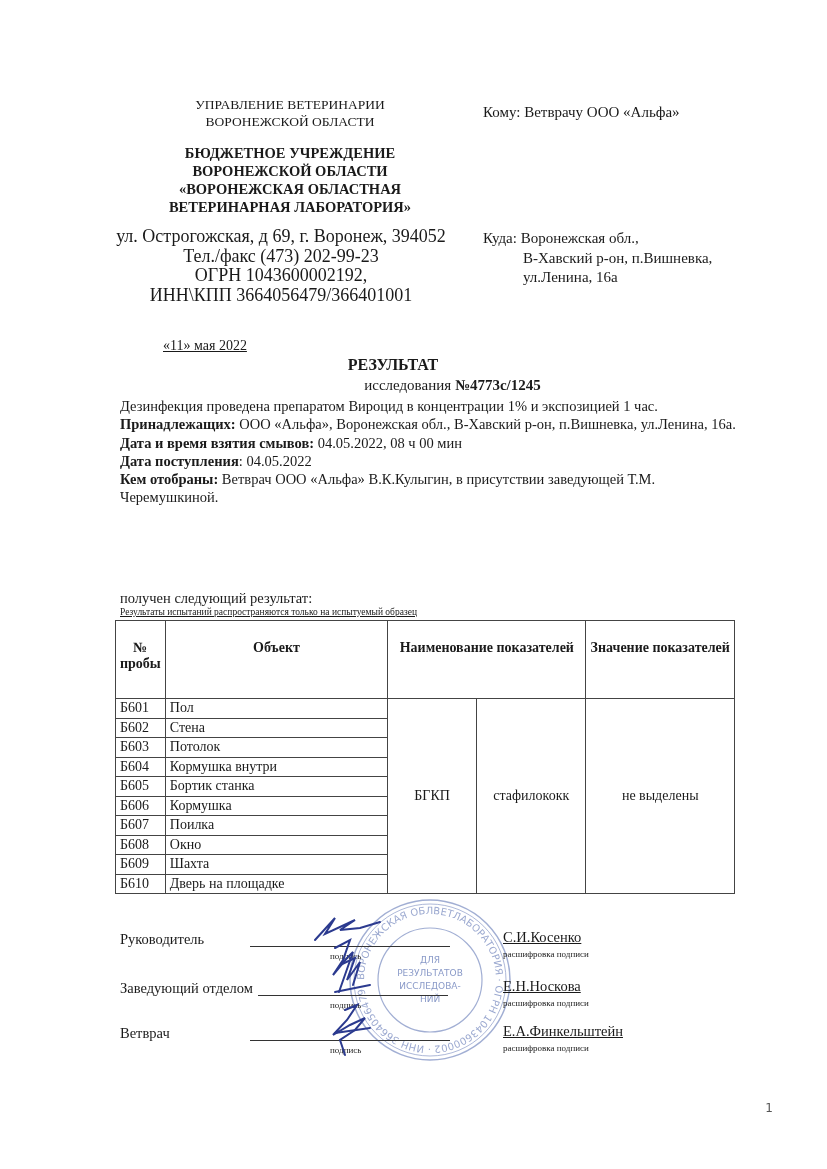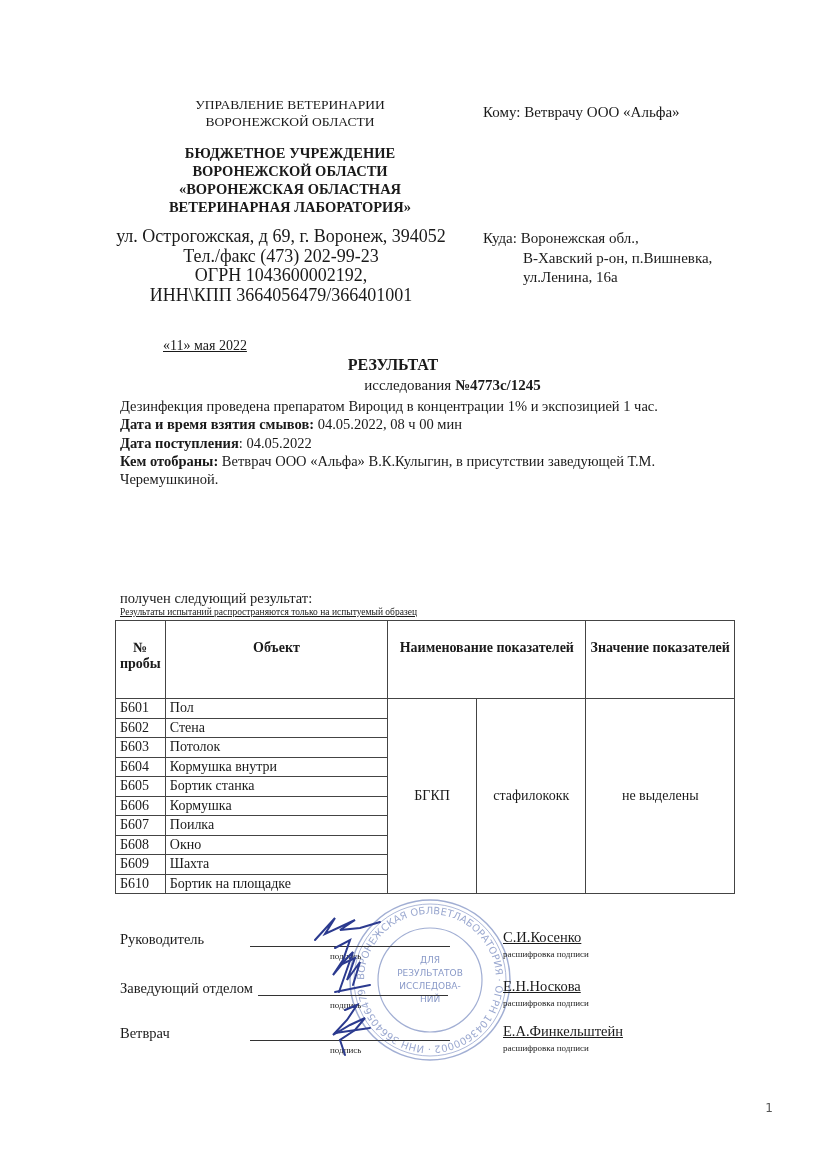--- a/index.html
+++ b/index.html
@@ -64,20 +64,21 @@
   <div class="ind">ул.Ленина, 16а</div>
 </div>
 
 <div class="abs title">РЕЗУЛЬТАТ</div>
 <div class="abs title-sub">
   <span>исследования </span><b>№4773с/1245</b>
 </div>
 
 <div class="abs body">
   <div>Дезинфекция проведена препаратом Вироцид в концентрации 1% и экспозицией 1 час.</div>
+  <div><b>Принадлежащих:</b><span> ООО «Альфа», Воронежская обл., В-Хавский р-он, п.Вишневка, ул.Ленина, 16а.</span></div>
   <div><b>Дата и время взятия смывов:</b><span> 04.05.2022, 08 ч 00 мин</span></div>
   <div><b>Дата поступления</b><span>: 04.05.2022</span></div>
   <div><b>Кем отобраны:</b><span> Ветврач ООО «Альфа» В.К.Кулыгин, в присутствии заведующей Т.М. Черемушкиной.</span></div>
 </div>
 
 <div class="abs result-intro">получен следующий результат:</div>
 <div class="abs disclaimer">Результаты испытаний распространяются только на испытуемый образец</div>
 
 <table class="res">
   <colgroup>
@@ -128,21 +129,21 @@
   <tr>
         <td>Б608</td>
         <td>Окно</td>
       </tr>
   <tr>
         <td>Б609</td>
         <td>Шахта</td>
       </tr>
   <tr>
         <td>Б610</td>
-        <td>Бортик на площадке</td>
+        <td>Дверь на площадке</td>
       </tr>
 </tbody>
   </table>
 
 <div class="abs stamp">
   <svg width="170" height="170" viewBox="0 0 170 170">
     <defs>
       <path id="ringPath" d="M85,85 m-66,0 a66,66 0 1,1 132,0 a66,66 0 1,1 -132,0"></path>
     </defs>
     <circle cx="85" cy="85" r="80" fill="none" stroke="#8a9ac8" stroke-width="1.5" opacity="0.8"></circle>

